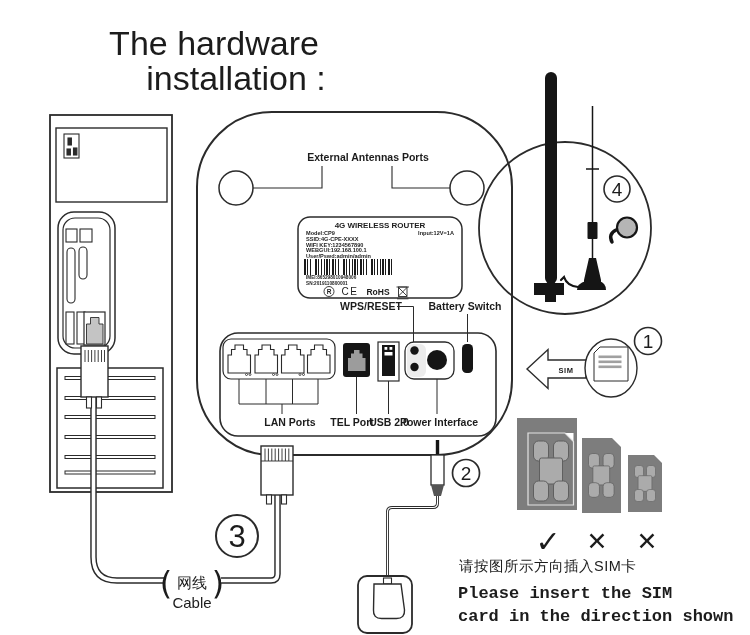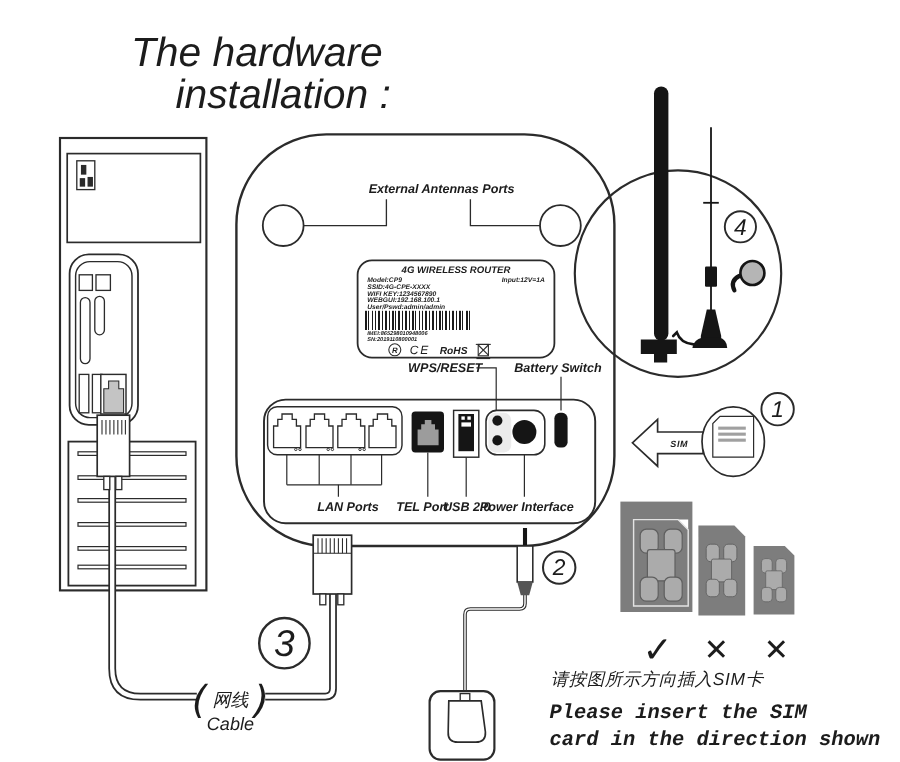--- a/index.html
+++ b/index.html
@@ -1,17 +1,17 @@
 <!DOCTYPE html>
 <html><head>
 <meta charset="utf-8">
 <style>
   html,body{margin:0;padding:0;background:#fff;}
   .canvas{position:relative;width:750px;height:635px;background:#fff;overflow:hidden;
-          font-family:"Liberation Sans",sans-serif;font-style:italic;}
+          font-family:"Liberation Sans",sans-serif;}
   .canvas svg{position:absolute;left:0;top:0;}
   .txt{fill:#1c1c1c;font-family:"Liberation Sans",sans-serif;}
   .lbl{font-size:10.5px;font-weight:600;}
   .tiny{font-size:5.6px;font-weight:600;}
   .micro{font-size:4.7px;font-weight:600;}
   .mono{font-family:"Liberation Mono","DejaVu Sans Mono",monospace;font-weight:bold;}
   .glyph{font-family:"DejaVu Sans",sans-serif;}
   .pads rect{fill:#ababab;stroke:#5f5f5f;stroke-width:1;}
   .barcode{position:absolute;left:304px;top:259px;width:88px;height:16px;
     background:repeating-linear-gradient(90deg,#1a1a1a 0px,#1a1a1a 1.6px,#fff 1.6px,#fff 3px,#1a1a1a 3px,#1a1a1a 3.8px,#fff 3.8px,#fff 5.6px);}

